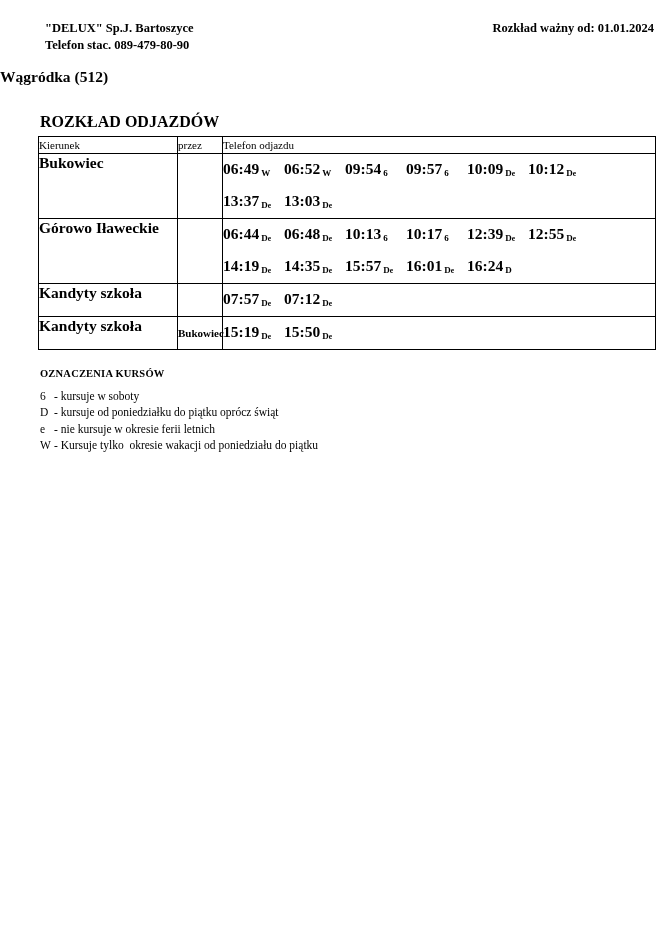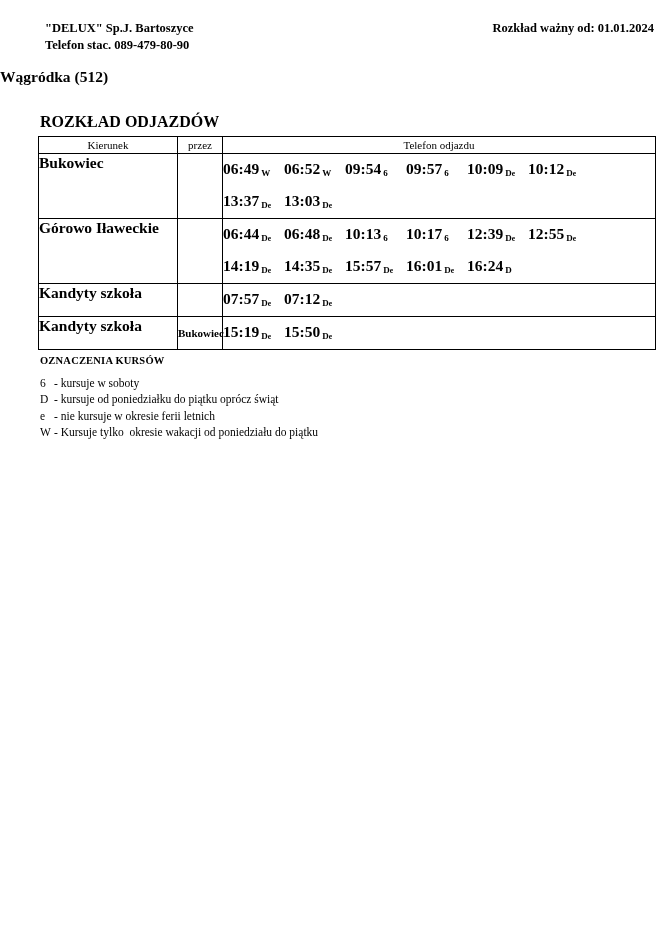--- a/index.html
+++ b/index.html
@@ -29,41 +29,41 @@
     border-collapse: collapse;
     table-layout: fixed;
   }
   table.timetable th, table.timetable td {
     border: 1px solid #000;
     padding: 0;
   }
   col.c-direction { width: 139px; }
   col.c-via { width: 45px; }
   table.timetable th {
-    font-weight: normal; font-size: 11px; height: 17px; text-align: center;
+    font-weight: normal; font-size: 11px; height: 17px; text-align: left;
   }
   td.direction {
     font-weight: bold; font-size: 15.5px;
     vertical-align: top; padding: 1px 2px 1px 4px;
   }
   td.via {
     font-weight: bold; font-size: 11px;
     text-align: center; vertical-align: middle;
   }
   td.times {
     font-weight: bold; font-size: 15.5px;
     vertical-align: top; padding: 1px 2px 1px 3px;
   }
   .time-line { line-height: 29px; white-space: nowrap; }
   .time-entry { display: inline-block; width: 61px; }
   .time-mark { font-size: 9px; margin-left: 2px; position: relative; top: 2px; }
   .time-mark .mc-first { font-size: 9px; }
   .time-mark .mc-rest { font-size: 7.5px; }
 
-  .legend { margin: 5px 0 0 40px; }
+  .legend { margin: 18px 0 0 40px; }
   .legend-title { font-weight: bold; font-size: 10.5px; letter-spacing: 0.2px; margin-bottom: 9px; }
   .legend-item { display: flex; font-size: 11.5px; line-height: 16.5px; }
   .legend-symbol { width: 14px; flex: 0 0 14px; }
   .legend-text { flex: 1; white-space: pre; }
 </style>
 </head>
 <body>
 
 <div class="page">
 

